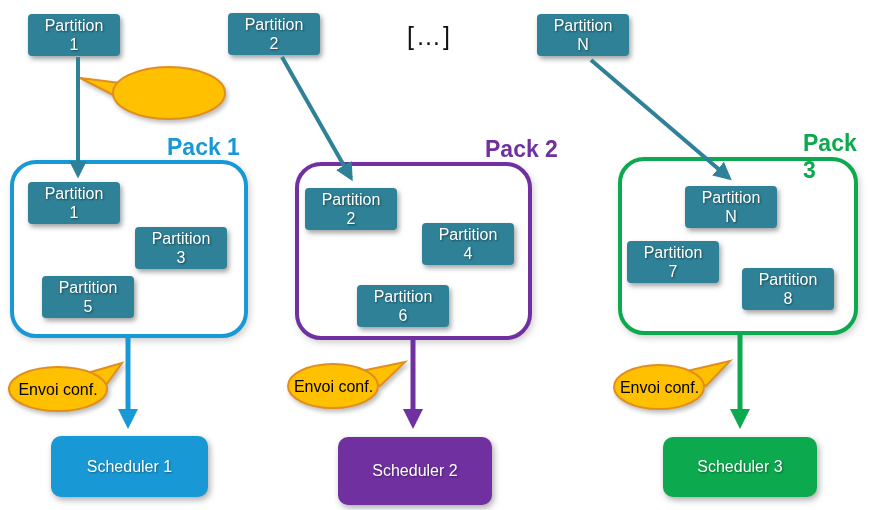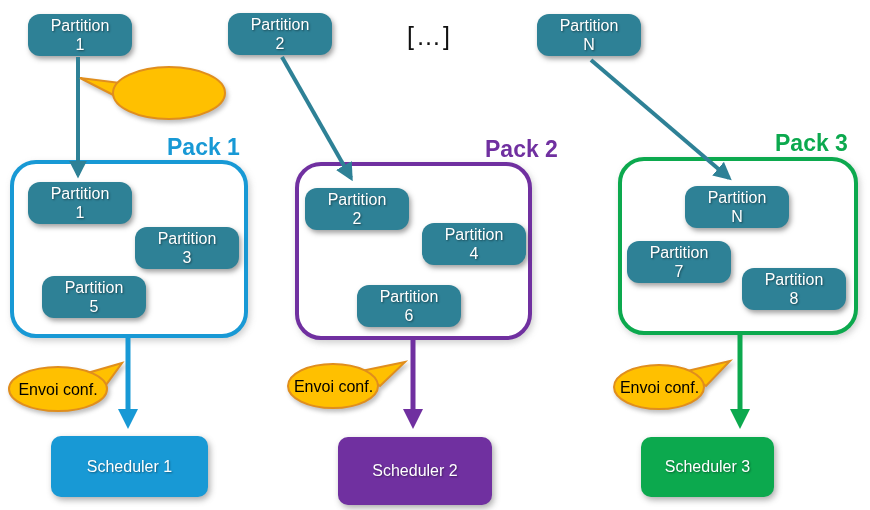--- a/index.html
+++ b/index.html
@@ -2,41 +2,41 @@
 <html style="--partition-teal: #2E8196; --pack1-blue: #1899D5; --pack2-purple: #7030A0; --pack3-green: #0CA94E; --callout-fill: #FFC000; --callout-border: #E08E1D;"><head>
 <meta charset="utf-8">
 <style>
   html,body{margin:0;padding:0;background:#fff;}
   .canvas{
     position:relative;width:870px;height:510px;background:#fff;overflow:hidden;
     font-family:"Liberation Sans",sans-serif;
   }
   
   .pbox{
-    position:absolute;width:104px;height:42px;
+    position:absolute;width:92px;height:42px;
     background:var(--partition-teal,#2E8196);
-    border-radius:12px;color:#fff;font-size:16px;line-height:1.2;
+    border-radius:4px;color:#fff;font-size:16px;line-height:1.2;
     display:flex;flex-direction:column;align-items:center;justify-content:center;
     box-shadow:2px 3px 5px rgba(70,70,70,.5);
     text-shadow:1px 1px 2px rgba(0,0,0,.45);
   }
   .pbox span{display:block;text-align:center;}
   
   .pack{
     position:absolute;background:#fff;border:4px solid #000;border-radius:26px;
     box-shadow:2px 3px 6px rgba(120,120,120,.35);box-sizing:border-box;
   }
   .pack1{border-color:var(--pack1-blue,#1899D5);}
   .pack2{border-color:var(--pack2-purple,#7030A0);}
   .pack3{border-color:var(--pack3-green,#0CA94E);}
   
   .pack-label{position:absolute;font-size:23px;font-weight:bold;}
   .pack1-label{color:var(--pack1-blue,#1899D5);}
   .pack2-label{color:var(--pack2-purple,#7030A0);}
-  .pack3-label{color:var(--pack3-green,#0CA94E);}
+  .pack3-label{color:var(--pack3-green,#0CA94E);margin-left:28px;}
   
   .sched{
     position:absolute;border-radius:10px;color:#fff;font-size:16px;
     display:flex;align-items:center;justify-content:center;
     box-shadow:2px 3px 6px rgba(70,70,70,.45);
     text-shadow:1px 1px 2px rgba(0,0,0,.4);
   }
   .sched1{background:var(--pack1-blue,#1899D5);}
   .sched2{background:var(--pack2-purple,#7030A0);}
   .sched3{background:var(--pack3-green,#0CA94E);}
@@ -127,21 +127,21 @@
     <span>Partition</span>
     <span>7</span>
   </div>
   <div class="pbox" style="left:742px;top:268px;">
     <span>Partition</span>
     <span>8</span>
   </div>
 
   <div class="sched sched1" style="left:51px;top:436px;width:157px;height:61px;">Scheduler 1</div>
   <div class="sched sched2" style="left:338px;top:437px;width:154px;height:68px;">Scheduler 2</div>
-  <div class="sched sched3" style="left:641px;top:437px;width:133px;height:60px;">Scheduler 3</div>
+  <div class="sched sched3" style="left:663px;top:437px;width:154px;height:60px;">Scheduler 3</div>
 
   <svg class="connectors" width="870" height="510" viewBox="0 0 870 510">
     <defs>
       <marker id="mt" viewBox="0 0 10 10" refX="8" refY="5" markerWidth="4.5" markerHeight="4.5" orient="auto-start-reverse">
         <path d="M0,0 L10,5 L0,10 z" class="mt-teal"></path>
       </marker>
       <marker id="mb" viewBox="0 0 10 10" refX="7" refY="5" markerWidth="4" markerHeight="4" orient="auto-start-reverse">
         <path d="M0,0 L10,5 L0,10 z" class="mt-blue"></path>
       </marker>
       <marker id="mp" viewBox="0 0 10 10" refX="7" refY="5" markerWidth="4" markerHeight="4" orient="auto-start-reverse">

